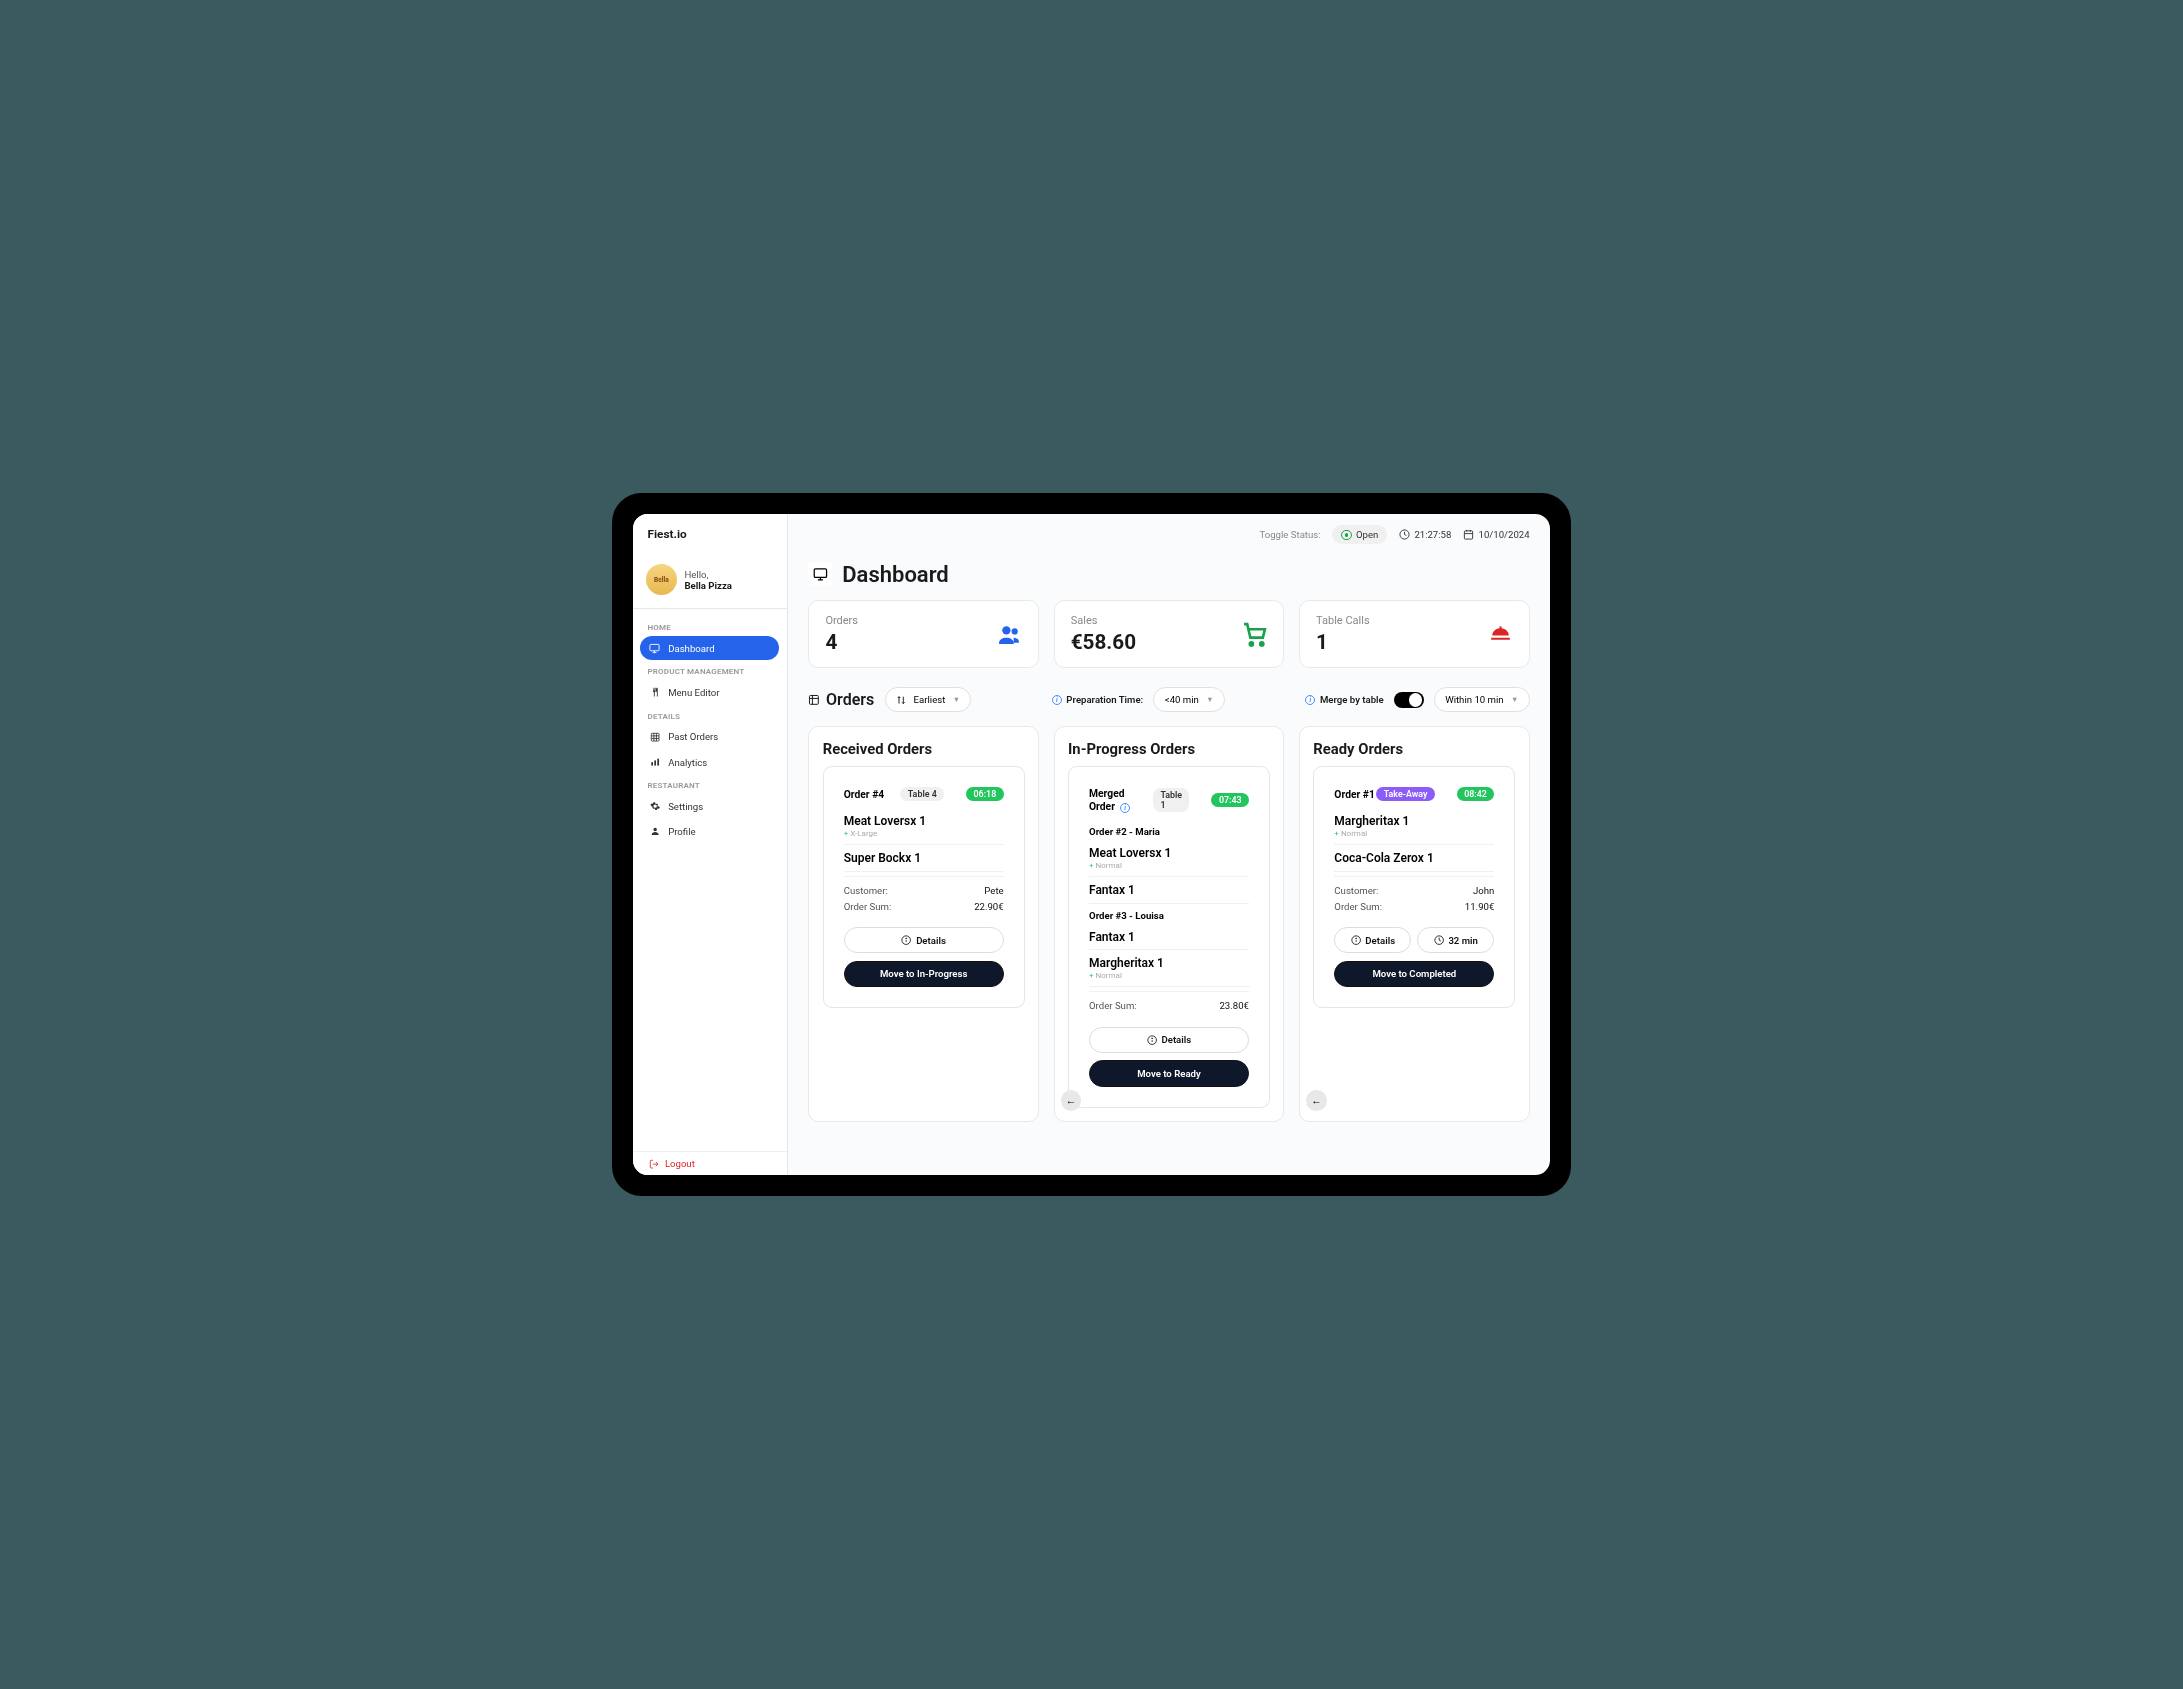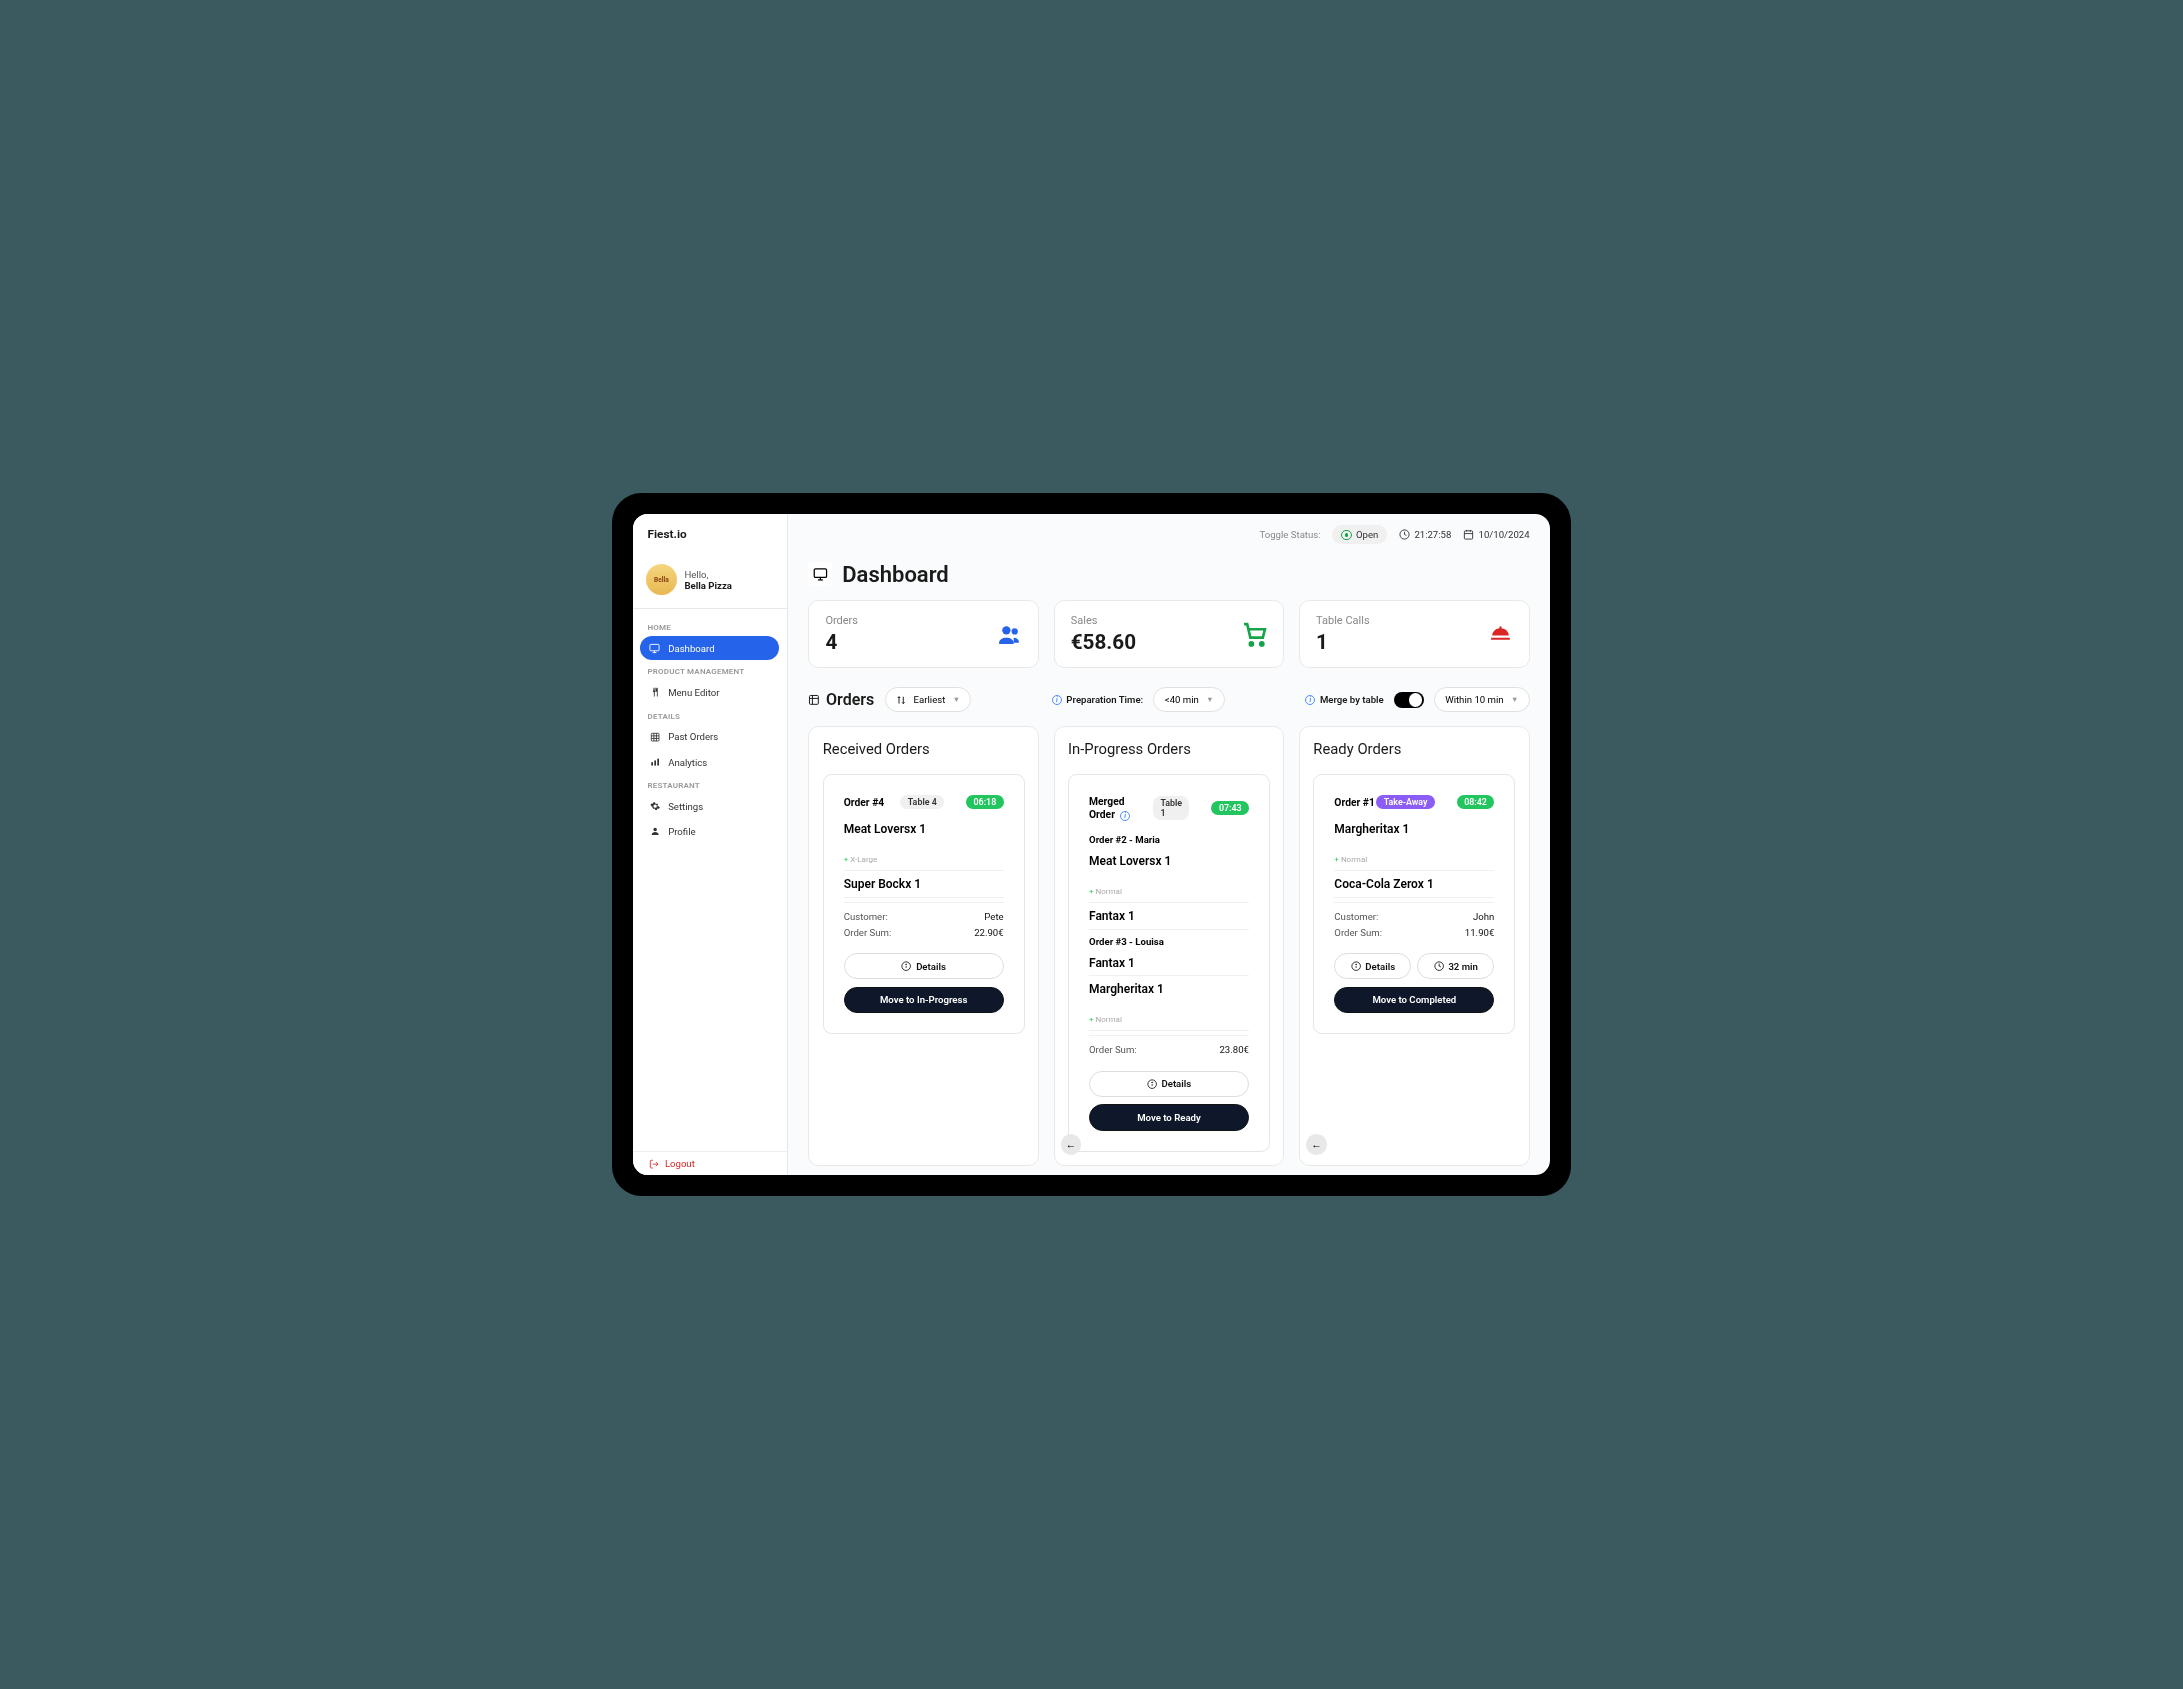--- a/index.html
+++ b/index.html
@@ -40,35 +40,35 @@
 .orders-label{display:flex;align-items:center;gap:5.9px;font-size:16px;font-weight:600;color:#1a1a1a}
 .select-pill{display:flex;align-items:center;gap:7.4px;background:#fff;border:0.7px solid #e0e0e0;border-radius:14.8px;padding:5.9px 10.3px;font-size:9.6px;cursor:pointer}
 .select-pill .chev{color:#999;font-size:7.4px}
 .prep-label{display:flex;align-items:center;gap:4.4px;font-size:9.6px;font-weight:600;color:#1a1a1a;margin-left:auto}
 .merge-label{display:flex;align-items:center;gap:4.4px;font-size:9.6px;font-weight:600;color:#1a1a1a}
 .toggle-switch{width:29.5px;height:16px;background:#000;border-radius:8px;position:relative;cursor:pointer}
 .toggle-switch::after{content:"";width:13.3px;height:13.3px;background:#fff;border-radius:50%;position:absolute;right:1.5px;top:1.5px}
 .flex-spacer{flex:1}
 .columns{display:grid;grid-template-columns:repeat(3,1fr);gap:14.8px}
 .column{background:#fff;border:0.7px solid #e8e8e8;border-radius:10.3px;padding:13.3px;position:relative}
-.column-title{font-size:14.8px;font-weight:400;color:#1a1a1a;margin-bottom:16px}
+.column-title{font-size:14.8px;font-weight:700;color:#1a1a1a;margin-bottom:8px}
 .order-card{background:#fff;border:0.7px solid #e5e5e5;border-radius:8.9px;padding:20px}
 .order-header{display:flex;align-items:center;justify-content:space-between;margin-bottom:7.4px}
 .order-id{font-weight:700;font-size:10.3px}
 .order-badges{display:flex;gap:22px;align-items:center}
 .badge{padding:2.2px 7.4px;border-radius:8px;font-size:8.9px;font-weight:600}
 .badge-table{background:#f0f0f0;color:#333}
 .badge-time{background:#22c55e;color:#fff}
 .badge-takeaway{background:#8b5cf6;color:#fff}
 .order-item{padding:5.9px 0;border-bottom:0.7px solid #f0f0f0}
 .order-item:last-of-type{border-bottom:none}
 .item-row{display:flex;justify-content:flex-start;font-size:12px}
 .item-name{font-weight:600}
 .item-qty{font-weight:600}
-.item-sub{font-size:8px;color:#aaa;margin-top:19px}
+.item-sub{font-size:8px;color:#aaa;margin-top:1px}
 .sub-plus{color:#22c55e}
 .order-meta{padding:5.9px 0;border-top:0.7px solid #f0f0f0;margin-top:4px}
 .meta-row{display:flex;justify-content:space-between;font-size:9.6px;padding:2.2px 0}
 .meta-label{color:#555}
 .meta-val{color:#111}
 .sub-order-header{font-weight:700;font-size:9.6px;padding:5.9px 0 3px}
 .btn-row{display:flex;gap:5.9px;margin-top:7.4px}
 .btn{flex:1;padding:6.6px;border-radius:14.8px;font-size:9.6px;font-weight:600;text-align:center;cursor:pointer;display:flex;align-items:center;justify-content:center;gap:4.4px}
 .btn-outline{background:#fff;border:0.7px solid #ddd;color:#111}
 .btn-dark{background:#0f172a;color:#fff;border:0.7px solid #111}

